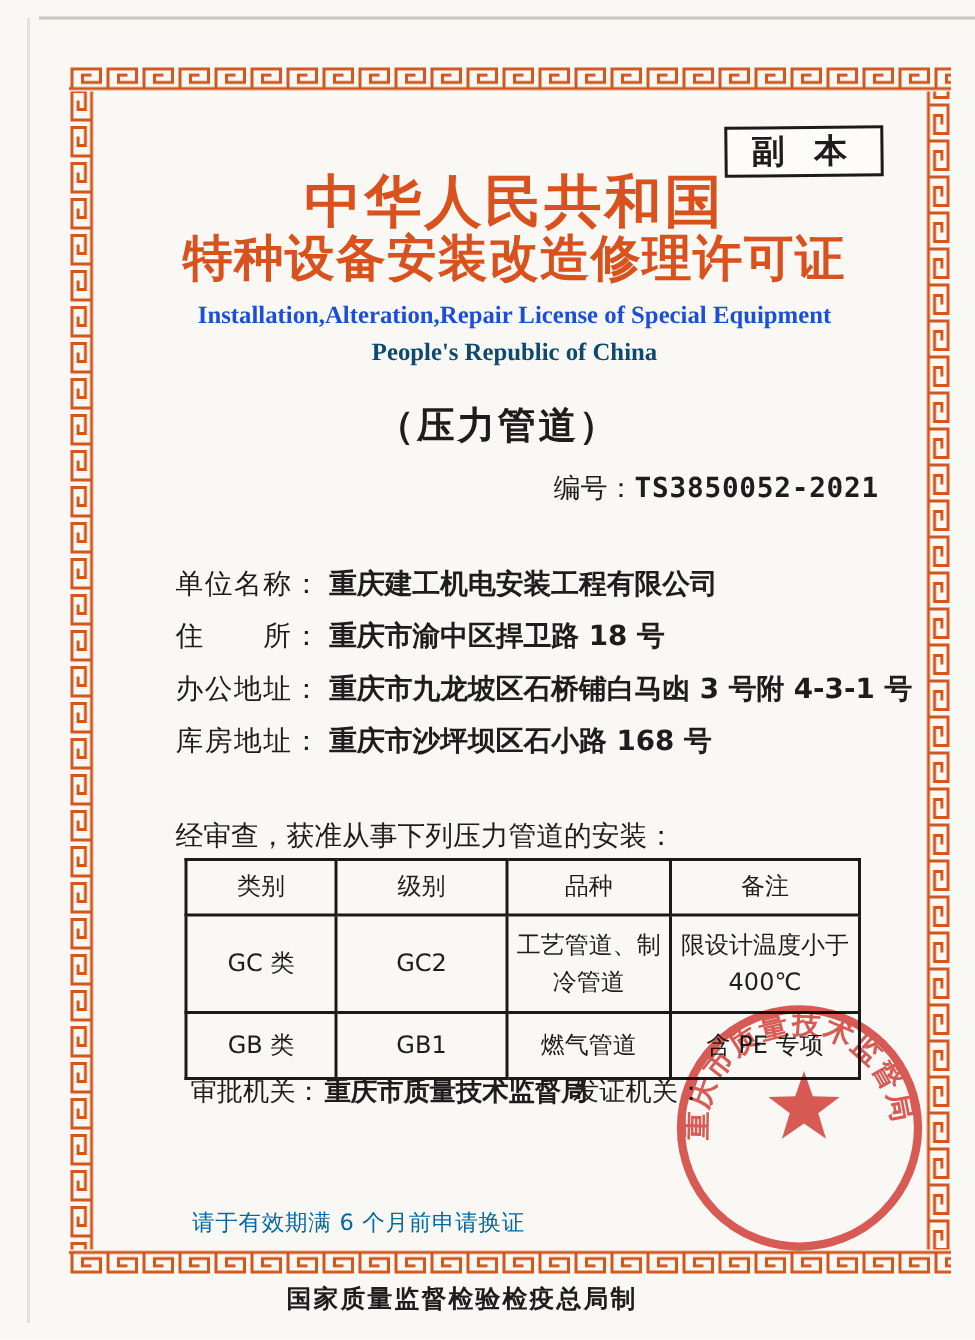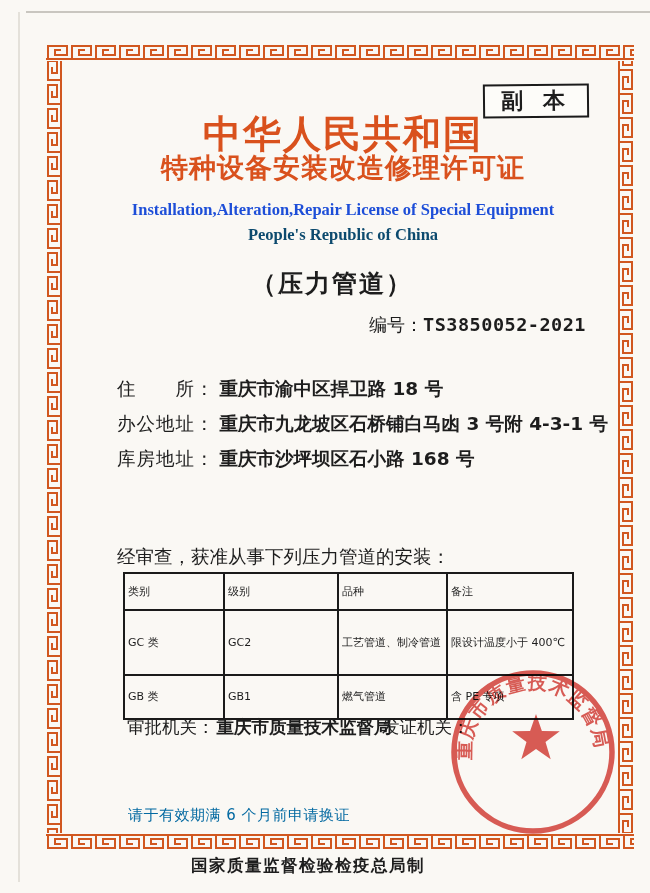--- a/index.html
+++ b/index.html
@@ -21,42 +21,42 @@
 
   .copy-box{
     position:absolute;left:483px;top:84px;width:106px;height:34px;
     border:2px solid #1b1b1b;box-sizing:border-box;
     display:flex;align-items:center;justify-content:center;
     font-size:22px;font-weight:bold;letter-spacing:6px;
     background:#fdfcf9;transform:rotate(-0.6deg);
   }
   .head-center{position:absolute;left:0;width:650px;text-align:center;box-sizing:border-box;padding-left:36px;}
   .title-cn1{top:109px;font-size:38px;font-weight:bold;color:#d9511d;letter-spacing:2px;}
-  .title-cn2{top:150px;font-size:27px;font-weight:bold;color:#d9511d;letter-spacing:1px;}
+  .title-cn2{top:150px;font-size:33px;font-weight:bold;color:#d9511d;letter-spacing:1px;}
   .title-en1{top:200px;font-size:16.5px;font-weight:bold;font-family:"Liberation Serif",serif;color:#1d4ed8;}
   .title-en2{top:225px;font-size:16.5px;font-weight:bold;font-family:"Liberation Serif",serif;color:#0c4a6e;}
   .subtitle{top:267px;font-size:25px;font-weight:bold;letter-spacing:2px;padding-left:14px;}
 
   .license-line{position:absolute;top:313px;right:105px;font-size:18px;}
   .license-line .num{font-family:"DejaVu Sans Mono",monospace;font-weight:bold;font-size:18.5px;letter-spacing:0.5px;}
 
   .info-block{position:absolute;left:117px;top:376px;width:480px;}
   .info-row{height:35px;font-size:18.5px;white-space:nowrap;}
   .info-row .lbl{letter-spacing:1px;}
   .info-row .val{font-weight:600;margin-left:5px;}
 
   .scope-intro{position:absolute;left:117px;top:544px;font-size:18.5px;}
 
   table.scope{
     position:absolute;left:123px;top:572px;border-collapse:collapse;
     table-layout:fixed;
   }
   table.scope td{
-    border:2px solid #1a1a1a;text-align:left;vertical-align:middle;
-    font-size:11px;padding:2px 3px;line-height:1.55;
+    border:2px solid #1a1a1a;text-align:center;vertical-align:middle;
+    font-size:16px;padding:2px 3px;line-height:1.55;
   }
   .col-0{width:92px;} .col-1{width:106px;} .col-2{width:101px;} .col-3{width:118px;}
   tr.hdr td{height:31px;font-weight:500;}
   tr.r0 td{height:59px;}
   tr.r1 td{height:38px;}
 
   .foot-row{position:absolute;left:127px;width:500px;font-size:17.5px;white-space:nowrap;}
   .foot-row .cell-right{position:absolute;left:255px;top:0;}
   .fr1{top:715px;} .fr2{top:770px;}
   .foot-row .val{font-weight:600;margin-left:2px;}
@@ -106,20 +106,23 @@
   <div class="head-center title-en1">Installation,Alteration,Repair License of Special Equipment</div>
   <div class="head-center title-en2">People's Republic of China</div>
   <div class="head-center subtitle">（压力管道）</div>
 
   <div class="license-line">
     <span>编号：</span><span class="num">TS3850052-2021</span>
   </div>
 
   <div class="info-block">
     <div class="info-row">
+      <span class="lbl">单位名称：</span><span class="val">重庆建工机电安装工程有限公司</span>
+    </div>
+    <div class="info-row">
       <span class="lbl">住　　所：</span><span class="val">重庆市渝中区捍卫路 18 号</span>
     </div>
     <div class="info-row">
       <span class="lbl">办公地址：</span><span class="val">重庆市九龙坡区石桥铺白马凼 3 号附 4-3-1 号</span>
     </div>
     <div class="info-row">
       <span class="lbl">库房地址：</span><span class="val">重庆市沙坪坝区石小路 168 号</span>
     </div>
   </div>
 

